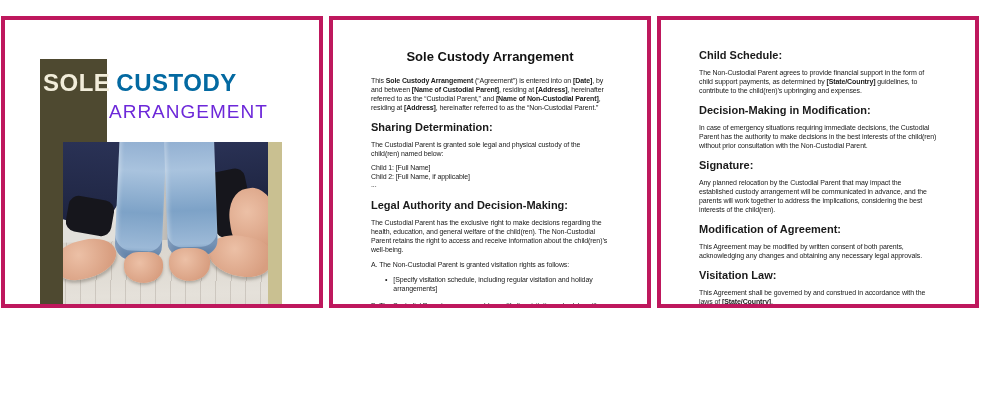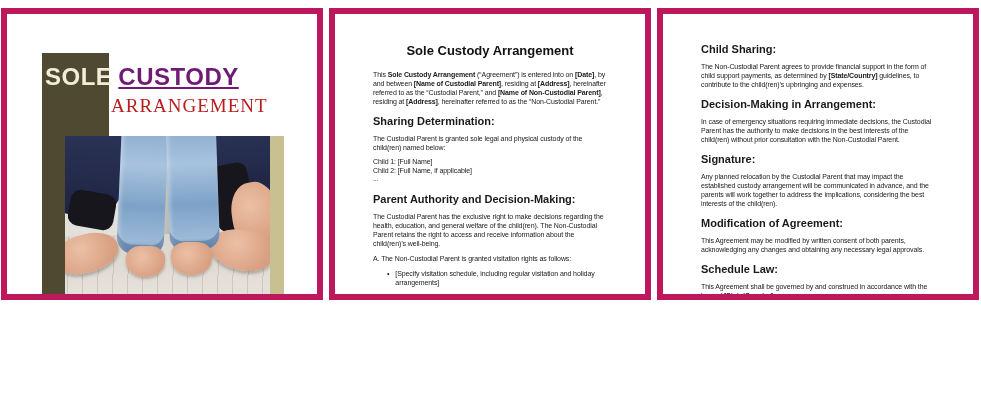--- a/index.html
+++ b/index.html
@@ -1,32 +1,32 @@
 <!DOCTYPE html>
 <html><head>
 <meta charset="utf-8">
 <style>
   html,body{margin:0;padding:0;background:#ffffff;}
   .screen{position:relative;width:981px;height:418px;background:#ffffff;overflow:hidden;
           font-family:"Liberation Sans",sans-serif;color:#202020;}
-  .page{position:absolute;top:8px;width:322px;height:292px;background:#ffffff;
-        border:6px solid #be185d;box-sizing:border-box;overflow:hidden;}
+  .page{position:absolute;top:16px;width:322px;height:292px;background:#ffffff;
+        border:4px solid #be185d;box-sizing:border-box;overflow:hidden;}
   .page-1{left:1px;}
   .page-2{left:329px;}
   .page-3{left:657px;}
 
   
   .olive-bar{position:absolute;left:35px;top:39px;width:67px;height:336px;background:#4e4930;}
   .tan-strip{position:absolute;left:263px;top:122px;width:14px;height:214px;background:#c9c091;}
   .cover-title-row{position:absolute;left:38px;top:50px;display:flex;gap:6px;align-items:flex-start;
         font-weight:800;font-size:24px;line-height:1.1;letter-spacing:.5px;white-space:nowrap;}
   .t-sole{color:#f2edda;}
-  .t-custody{color:#701a75;text-decoration:underline;}
-  .t-arrangement{position:absolute;left:104px;top:81px;font-family:Liberation Serif, serif;
-        font-size:19px;letter-spacing:1px;color:#b91c1c;white-space:nowrap;}
+  .t-custody{color:#0369a1;}
+  .t-arrangement{position:absolute;left:104px;top:81px;font-family:Liberation Sans, sans-serif;
+        font-size:19px;letter-spacing:1px;color:#6d28d9;white-space:nowrap;}
 
   .cover-photo{position:absolute;left:58px;top:122px;width:205px;height:214px;overflow:hidden;
         background:#e9e7e3;}
   .cover-photo *{position:absolute;}
   .ph-wall{left:0;top:0;right:0;height:104px;background:linear-gradient(180deg,#efedea,#e2e0db 85%);}
   .ph-wall-shade{left:78px;top:0;width:52px;height:104px;
         background:linear-gradient(90deg,rgba(255,255,255,0),rgba(120,114,108,.35),rgba(255,255,255,0));}
   .ph-floor{left:-10px;top:98px;right:-10px;bottom:-6px;transform:rotate(-1.5deg);
         background:linear-gradient(180deg,#d9d4cc,#e5e1da 45%,#d7d1c9);}
   .ph-floor::after{content:"";position:absolute;inset:0;
@@ -104,44 +104,44 @@
     <div class="content">
         <div class="doc-title">Sole Custody Arrangement</div>
         <p class="blk-p"><span>This </span><b>Sole Custody Arrangement</b><span> (“Agreement”) is entered into on </span><b>[Date]</b><span>, by and between </span><b>[Name of Custodial Parent]</b><span>, residing at </span><b>[Address]</b><span>, hereinafter referred to as the “Custodial Parent,” and </span><b>[Name of Non-Custodial Parent]</b><span>, residing at </span><b>[Address]</b><span>, hereinafter referred to as the “Non-Custodial Parent.”</span></p>
         <div class="blk-h">Sharing Determination:</div>
         <p class="blk-p"><span>The Custodial Parent is granted sole legal and physical custody of the child(ren) named below:</span></p>
         <div class="blk-lines">
           <div>Child 1: [Full Name]</div>
           <div>Child 2: [Full Name, if applicable]</div>
           <div>...</div>
         </div>
-        <div class="blk-h">Parent Authority and Decision-Making:</div>
+        <div class="blk-h">Legal Authority and Decision-Making:</div>
         <p class="blk-p"><span>The Custodial Parent has the exclusive right to make decisions regarding the health, education, and general welfare of the child(ren). The Non-Custodial Parent retains the right to access and receive information about the child(ren)’s well-being.</span></p>
         <p class="blk-p"><span>A. The Non-Custodial Parent is granted visitation rights as follows:</span></p>
         <div class="blk-bullet">
           <span class="bullet-marker">•</span>
           <span>[Specify visitation schedule, including regular visitation and holiday arrangements]</span>
         </div>
         <p class="blk-p"><span>B. The Custodial Parent may reasonably modify the visitation schedule, with due notice and considering the best interests of the child(ren).</span></p>
         <p class="blk-p"><span>Both parents agree to maintain open communication regarding the child(ren)’s well-being. The Custodial Parent will promptly share relevant information with the Non-Custodial Parent.</span></p>
       </div>
   </section>
 
   <section class="page page-3">
     <div class="content">
       <div>
-          <div class="blk-h">Child Sharing:</div>
+          <div class="blk-h">Child Schedule:</div>
           <p class="blk-p"><span>The Non-Custodial Parent agrees to provide financial support in the form of child support payments, as determined by </span><b>[State/Country]</b><span> guidelines, to contribute to the child(ren)’s upbringing and expenses.</span></p>
-          <div class="blk-h">Decision-Making in Arrangement:</div>
+          <div class="blk-h">Decision-Making in Modification:</div>
           <p class="blk-p"><span>In case of emergency situations requiring immediate decisions, the Custodial Parent has the authority to make decisions in the best interests of the child(ren) without prior consultation with the Non-Custodial Parent.</span></p>
           <div class="blk-h">Signature:</div>
           <p class="blk-p"><span>Any planned relocation by the Custodial Parent that may impact the established custody arrangement will be communicated in advance, and the parents will work together to address the implications, considering the best interests of the child(ren).</span></p>
           <div class="blk-h">Modification of Agreement:</div>
           <p class="blk-p"><span>This Agreement may be modified by written consent of both parents, acknowledging any changes and obtaining any necessary legal approvals.</span></p>
-          <div class="blk-h">Schedule Law:</div>
+          <div class="blk-h">Visitation Law:</div>
           <p class="blk-p"><span>This Agreement shall be governed by and construed in accordance with the laws of </span><b>[State/Country]</b><span>.</span></p>
           <p class="blk-p"><b>IN WITNESS WHEREOF</b><span>, the parents have executed this </span><b>Sole Custody Arrangement</b><span> as of the date first above written.</span></p>
         </div>
       <div class="sig-grid">
         <div>
           <div class="sig-name">[Name of Custodial Parent]</div>
           <div class="sig-line"><span>Signature:</span> <span>______________________</span></div>
           <div class="sig-line"><span>Date:</span> <span>____________________</span></div>
         </div>
         <div>

